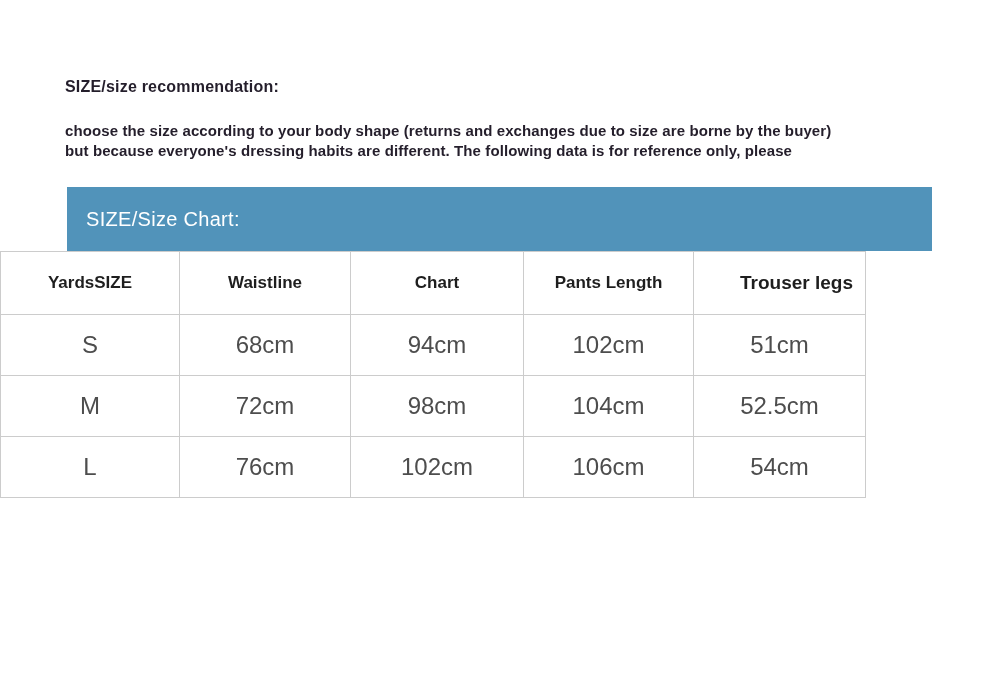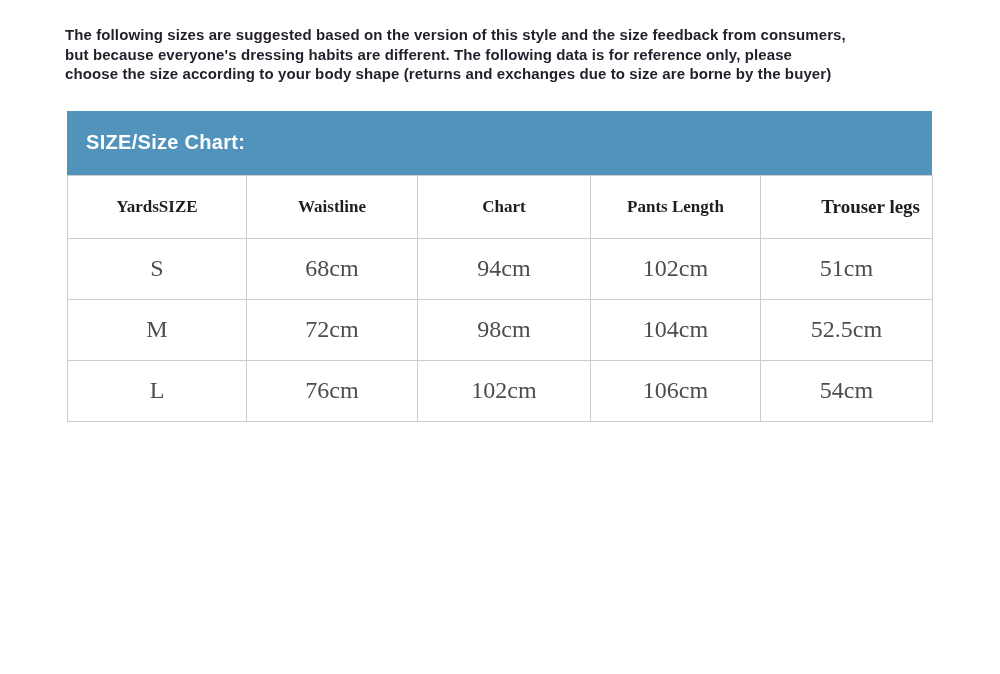--- a/index.html
+++ b/index.html
@@ -33,30 +33,28 @@
     width: 865px;
     height: 64px;
     background: #5193ba;
     display: flex;
     align-items: center;
     padding-left: 19px;
   }
   .chart-banner-title {
     color: #ffffff;
     font-size: 20px;
-    font-weight: bold;
+    font-weight: normal;
     letter-spacing: 0.3px;
   }
 
   table.size-table {
-    margin-left: 67px;
     width: 865px;
     border-collapse: collapse;
     table-layout: fixed;
-    font-family: Liberation Serif, serif;
   }
   .size-table th, .size-table td {
     border: 1px solid #cccccc;
     text-align: center;
     background: #ffffff;
   }
   .size-table th {
     height: 63px;
     font-size: 17px;
     font-weight: bold;
@@ -72,25 +70,25 @@
     font-size: 24px;
     font-weight: normal;
     color: #4d4d4d;
   }
 </style>
 </head>
 <body>
 
 <div class="page">
 
+  <div class="recommendation-heading">SIZE/size recommendation:</div>
 
   <div class="recommendation-text">
-    <div>The following sizes are suggested based on the version of this style and the size feedback from consumers,</div>
+    <div>choose the size according to your body shape (returns and exchanges due to size are borne by the buyer)</div>
     <div>but because everyone's dressing habits are different. The following data is for reference only, please</div>
-    <div>choose the size according to your body shape (returns and exchanges due to size are borne by the buyer)</div>
   </div>
 
   <div class="chart-banner">
     <span class="chart-banner-title">SIZE/Size Chart:</span>
   </div>
 
   <table class="size-table">
     <colgroup>
       <col style="width:179px">
       <col style="width:171px">

